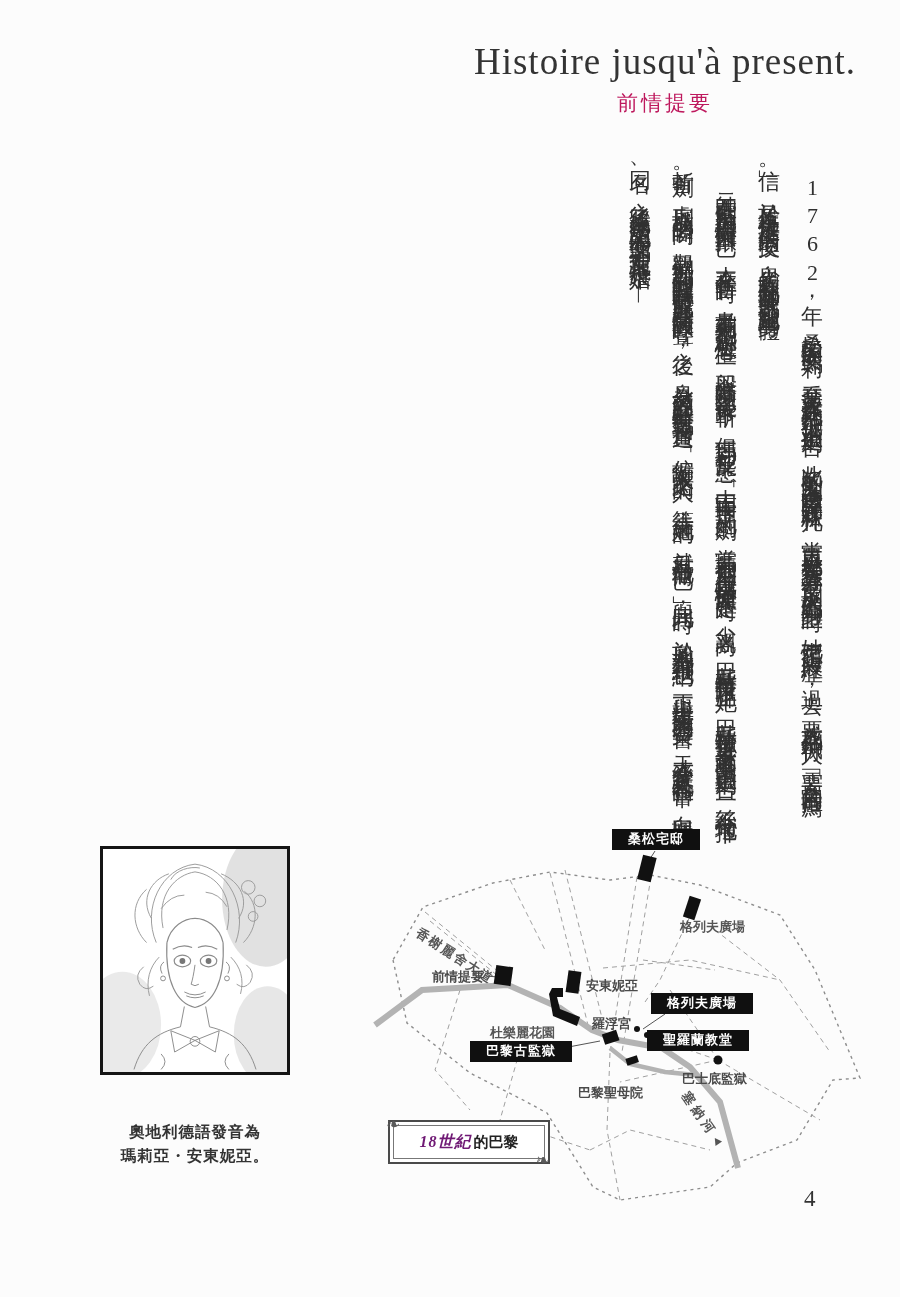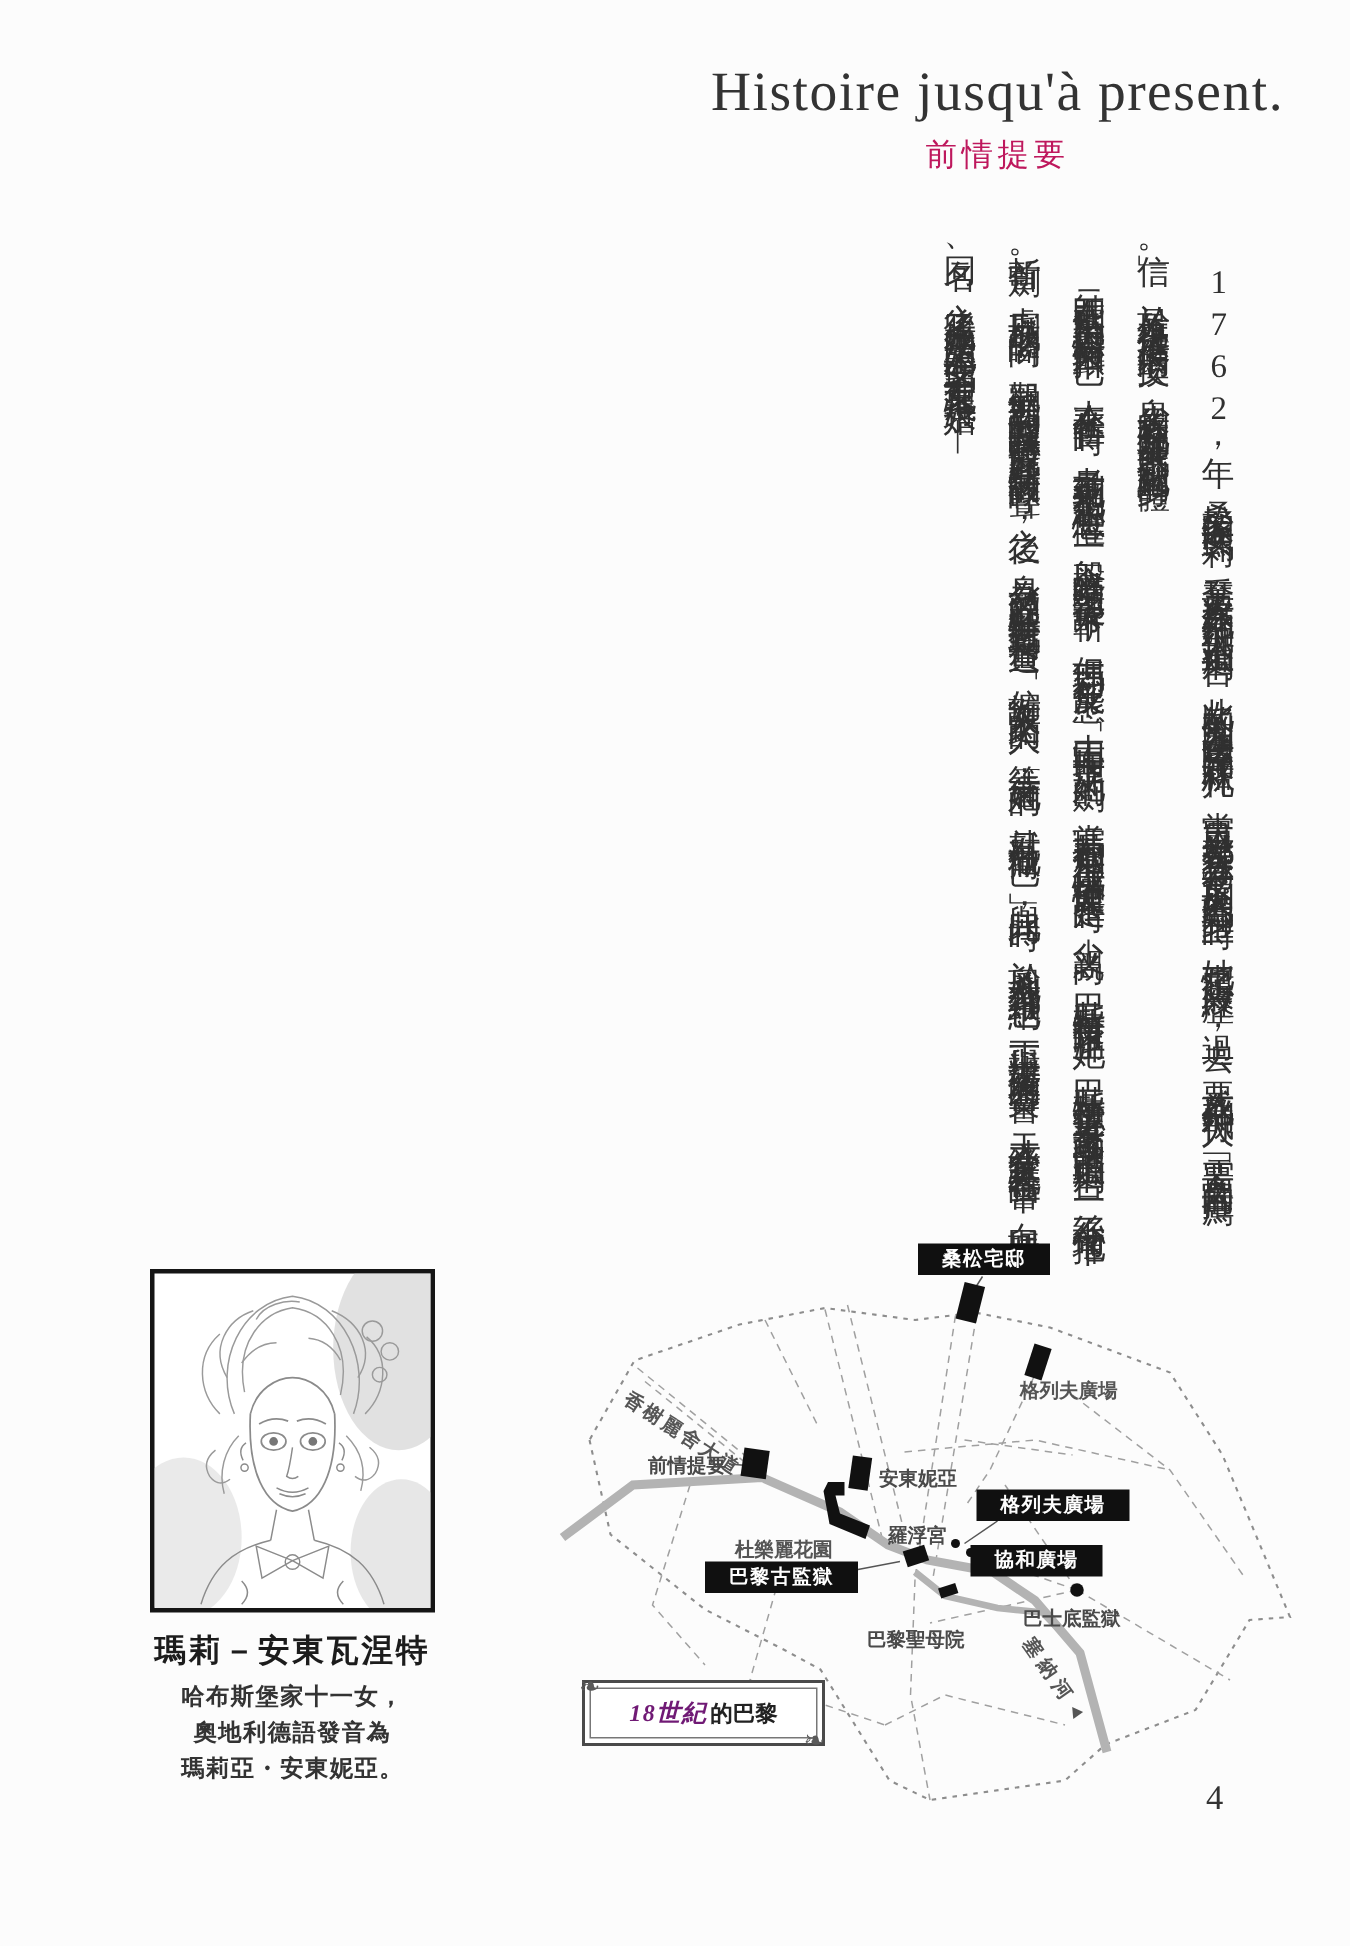--- a/index.html
+++ b/index.html
@@ -154,23 +154,21 @@
         <path d="M110 182 C135 188 150 200 158 226"></path>
 
         <path d="M95 196 L70 186 L74 208 Z"></path>
         <path d="M95 196 L120 186 L116 208 Z"></path>
         <circle cx="95" cy="197" r="5"></circle>
 
         <path d="M60 210 q8 8 0 16 M130 210 q-8 8 0 16"></path>
       </g>
     </svg>
   </div>
-  <div class="portrait-caption">瑪莉－安東瓦涅特</div>
   <div class="portrait-note">
-    <div>哈布斯堡家十一女，</div>
     <div>奧地利德語發音為</div>
     <div>瑪莉亞・安東妮亞。</div>
   </div>
 
   <div class="map">
     <svg viewBox="0 0 540 420">
 
       <path d="M33 140 L47 203 L110 253 L163 280 L187 293 L233 367 L260 380 L350 367 L377 343 L437 320 L473 260 L500 258 L455 150 L420 95 L340 65 L290 55 L250 60 L190 52 L133 63 L63 87 Z" fill="none" stroke="#8d8d8d" stroke-width="1.4" stroke-dasharray="3 4"></path>
 
       <g fill="none" stroke="#a0a0a0" stroke-width="1" stroke-dasharray="5 4">
@@ -224,21 +222,21 @@
 
     <div class="map-label boxed ml-sanson">桑松宅邸</div>
     <div class="map-label ml-stlaurent">格列夫廣場</div>
     <div class="map-label ml-champs">香榭麗舍大道</div>
     <div class="map-label ml-concorde">前情提要</div>
     <div class="map-label ml-royal">安東妮亞</div>
     <div class="map-label boxed ml-greve">格列夫廣場</div>
     <div class="map-label ml-louvre">羅浮宮</div>
     <div class="map-label ml-tuileries">杜樂麗花園</div>
     <div class="map-label boxed ml-conciergerie">巴黎古監獄</div>
-    <div class="map-label boxed ml-cityhall">協和廣場</div>
+    <div class="map-label boxed ml-cityhall">聖羅蘭教堂</div>
     <div class="map-label ml-notredame">巴黎聖母院</div>
     <div class="map-label ml-bastille">巴士底監獄</div>
     <div class="map-label ml-seine"><span>塞納河</span><span class="seine-arrow"></span></div>
 
     <div class="map-title-box">
       <span class="flourish fl-tl">❧</span>
       <span class="map-title-main">18世紀</span>
       <span class="map-title-sub">的巴黎</span>
       <span class="flourish fl-br">❧</span>
     </div>

